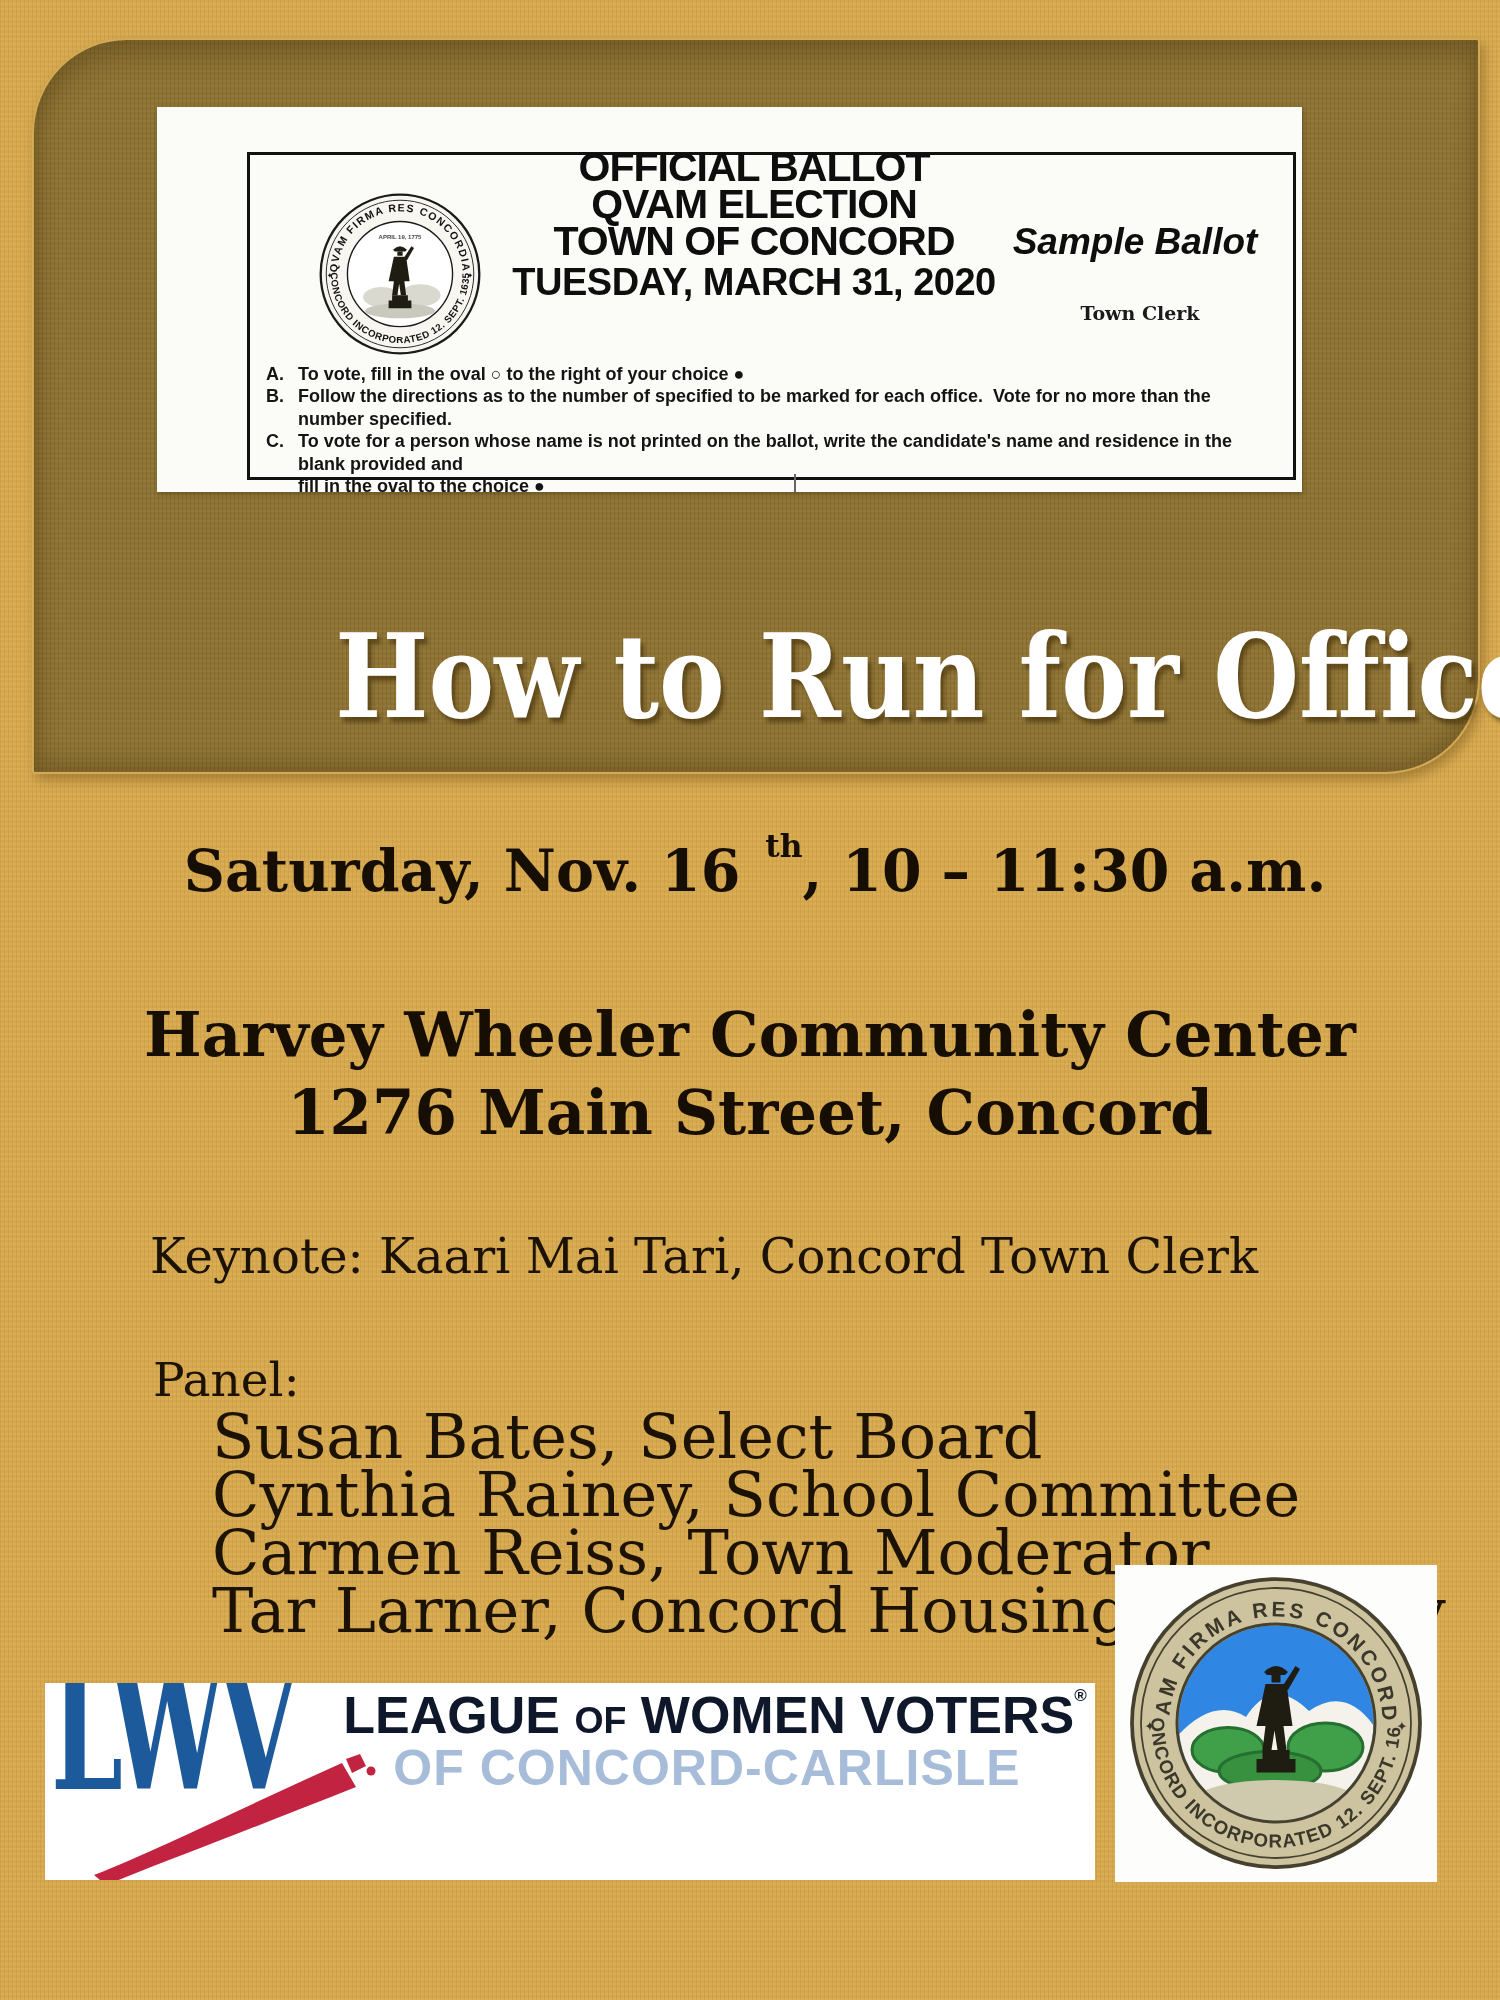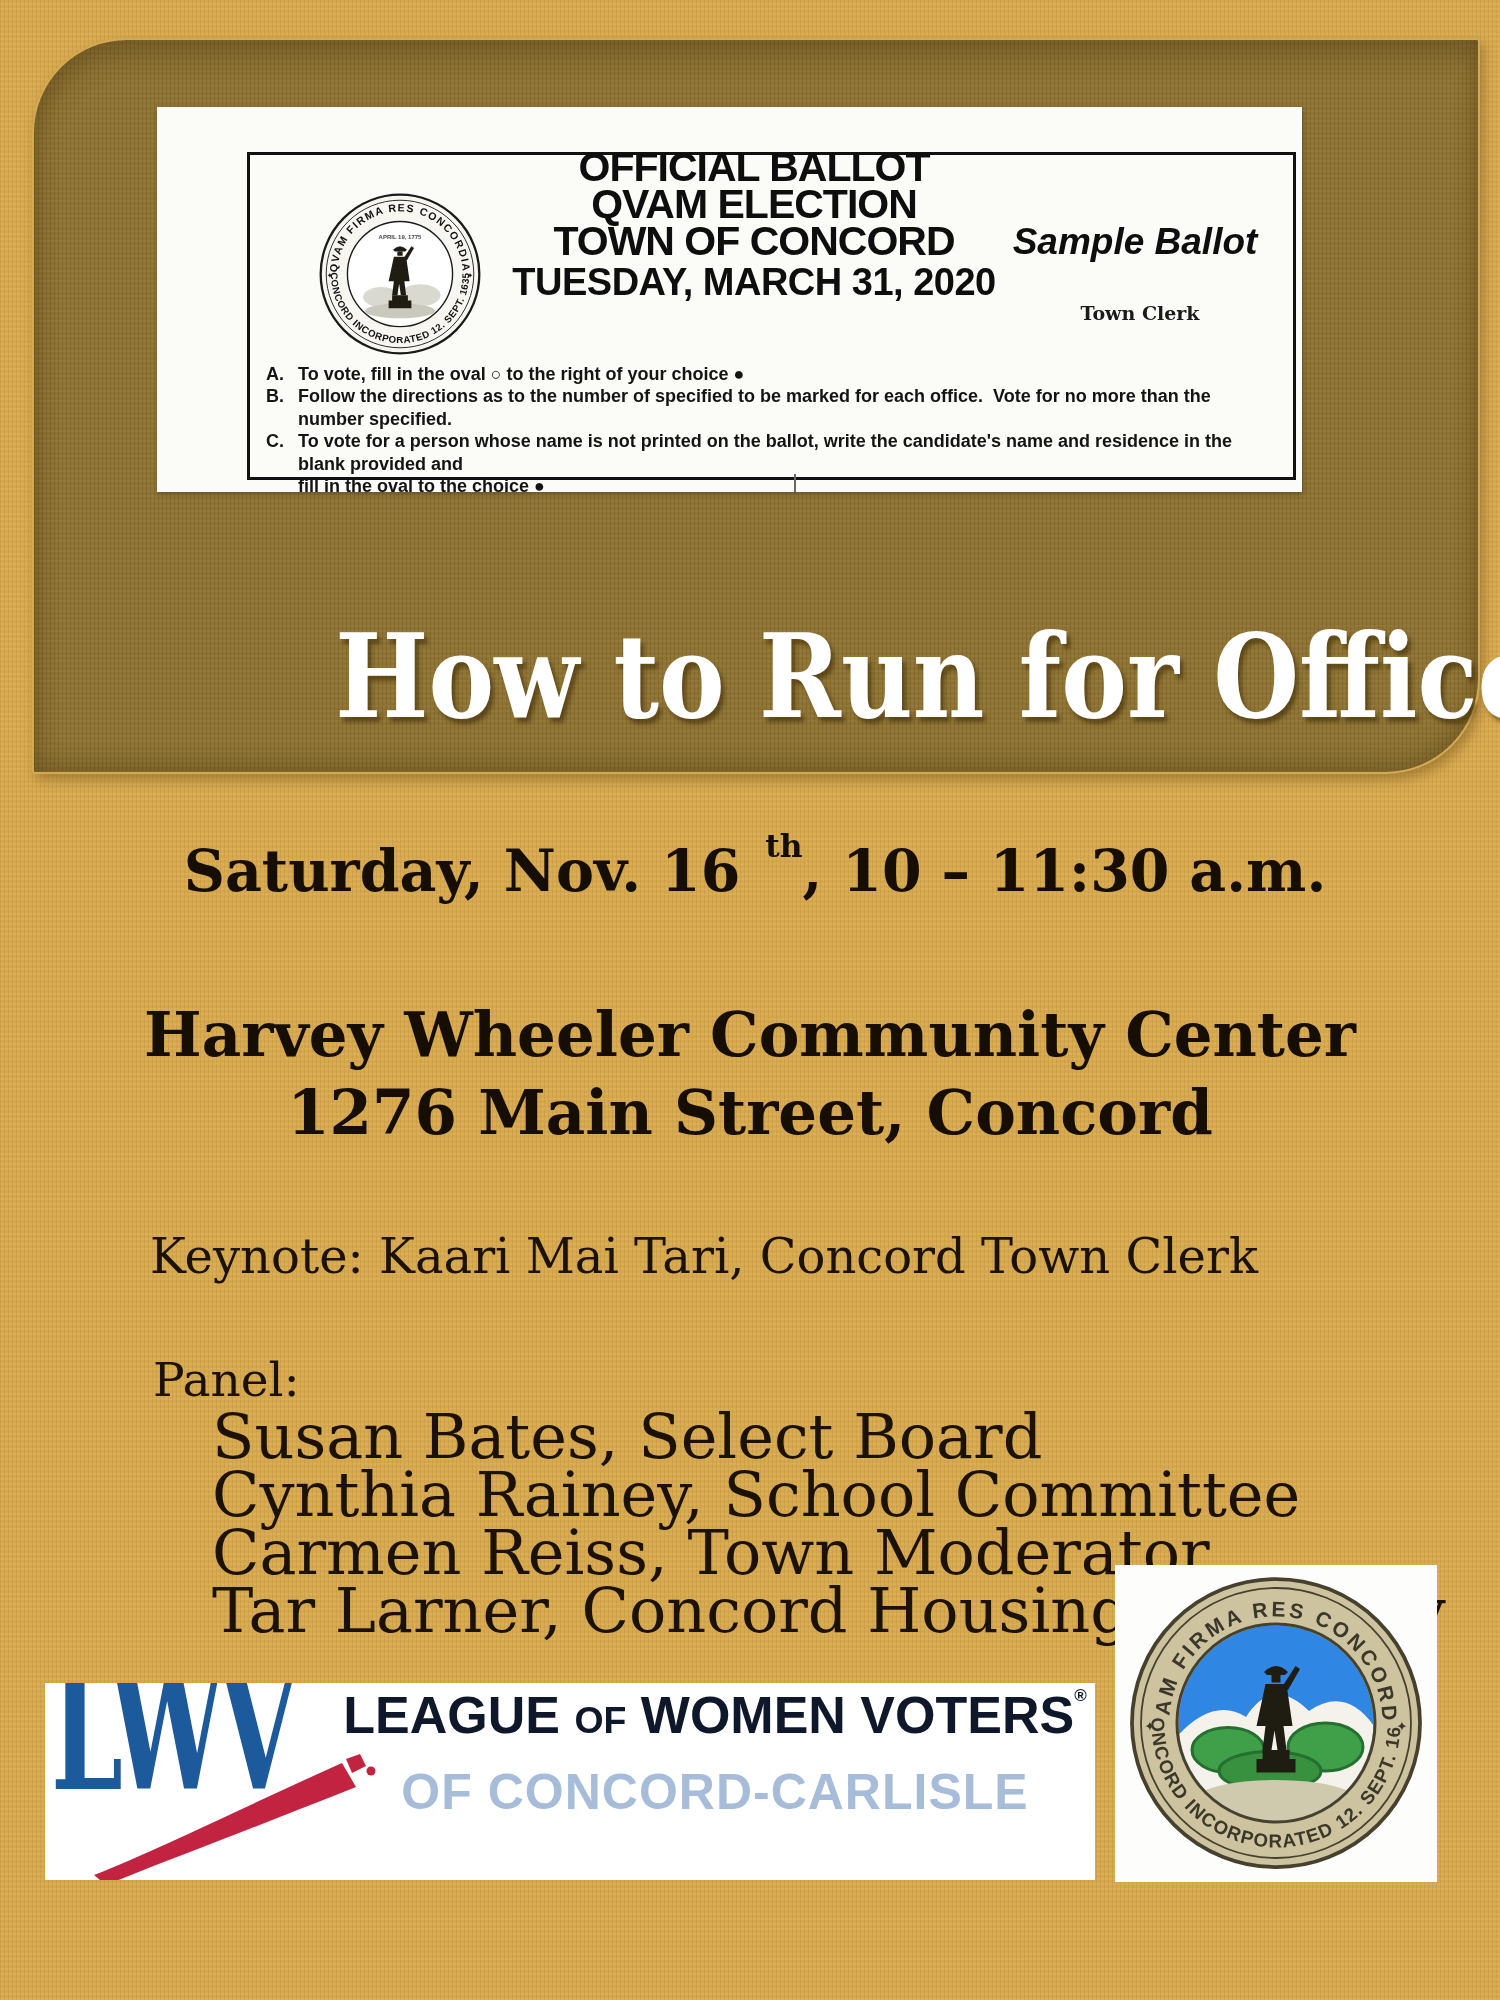--- a/index.html
+++ b/index.html
@@ -78,23 +78,23 @@
     position:absolute;left:6px;top:-34px;line-height:1;
     font-family:"DejaVu Serif", serif;font-weight:bold;font-size:165px;letter-spacing:-10px;
     color:#1d5a9b;display:inline-block;transform:scaleX(.62);transform-origin:left top;white-space:nowrap;
   }
   .lwv-swoosh{position:absolute;left:45px;top:68px;width:320px;height:130px;overflow:visible;}
   .lwv-line1{position:absolute;left:270px;top:6px;width:800px;text-align:center;
     font-family:"Liberation Sans", sans-serif;font-weight:bold;font-size:52px;line-height:1;
     color:#0f172a;white-space:nowrap;}
   .lwv-of{font-size:.72em;}
   .lwv-reg{font-size:17px;vertical-align:top;position:relative;top:-2px;}
-  .lwv-line2{position:absolute;left:270px;top:60px;width:800px;text-align:center;
+  .lwv-line2{position:absolute;left:262px;top:60px;width:800px;text-align:center;
     font-family:"Liberation Sans", sans-serif;font-weight:bold;font-size:50px;line-height:1;
-    color:#a6bcd8;letter-spacing:1px;white-space:nowrap;margin-top:24px;}
+    color:#a6bcd8;letter-spacing:1px;white-space:nowrap;}
 
   
   .town-seal-box{position:absolute;left:1115px;top:1565px;width:322px;height:317px;background:#fdfdfb;}
   .seal-color{position:absolute;left:11px;top:8px;width:300px;height:300px;}
 
   .seal-arc-text{font-family:"Liberation Sans", sans-serif;font-weight:bold;}
 </style>
 </head>
 <body>
 

